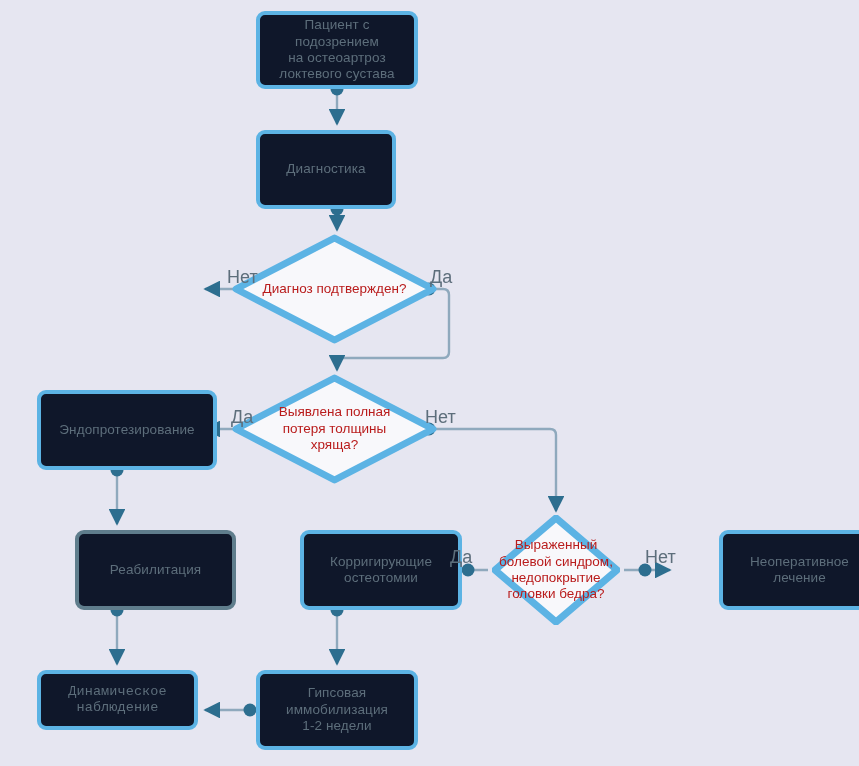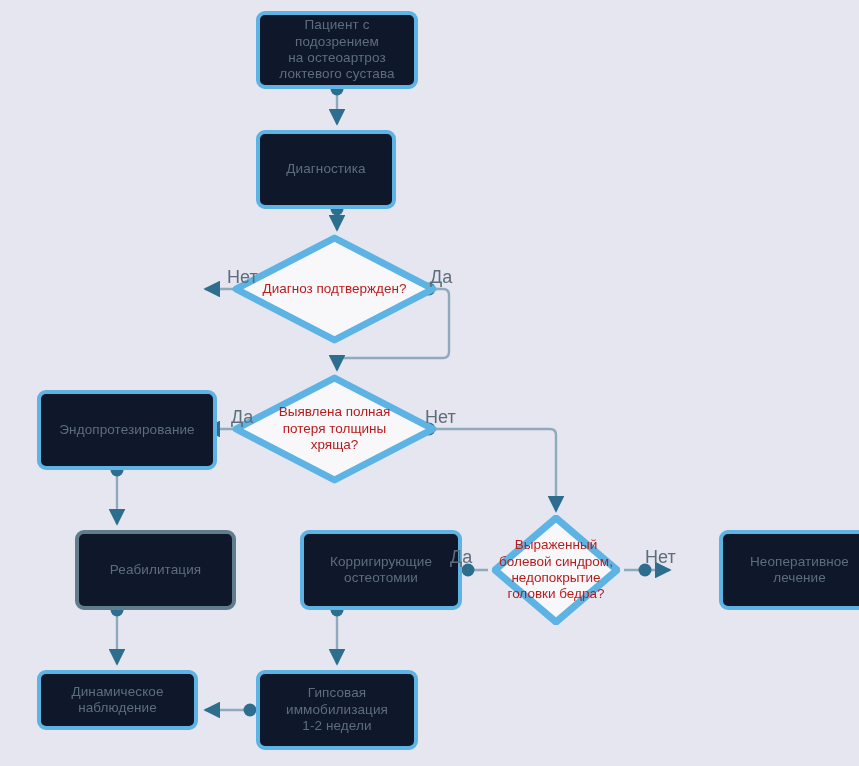--- a/index.html
+++ b/index.html
@@ -160,21 +160,21 @@
 
 
   <div class="node process" style="left: 37px; top: 390px; width: 180px; height: 80px; align-items: center;">
     <span class="label">Эндопротезирование</span>
   </div>
 
   <div class="node process selected" style="left: 37px; top: 530px; width: 161px; height: 80px;">
     <span class="label">Реабилитация</span>
   </div>
 
-  <div class="node process" style="left: 37px; top: 670px; width: 161px; height: 60px;">
+  <div class="node process" style="left: 37px; top: 670px; width: 161px; height: 60px; font-family: Liberation Mono, monospace;">
     <span class="label">Динамическое
 наблюдение</span>
   </div>
 
   <div class="node process" style="left: 256px; top: 530px; width: 162px; height: 80px; margin-left: 44px;">
     <span class="label">Корригирующие
 остеотомии</span>
   </div>
 
   <div class="node process" style="left: 256px; top: 670px; width: 162px; height: 80px;">

